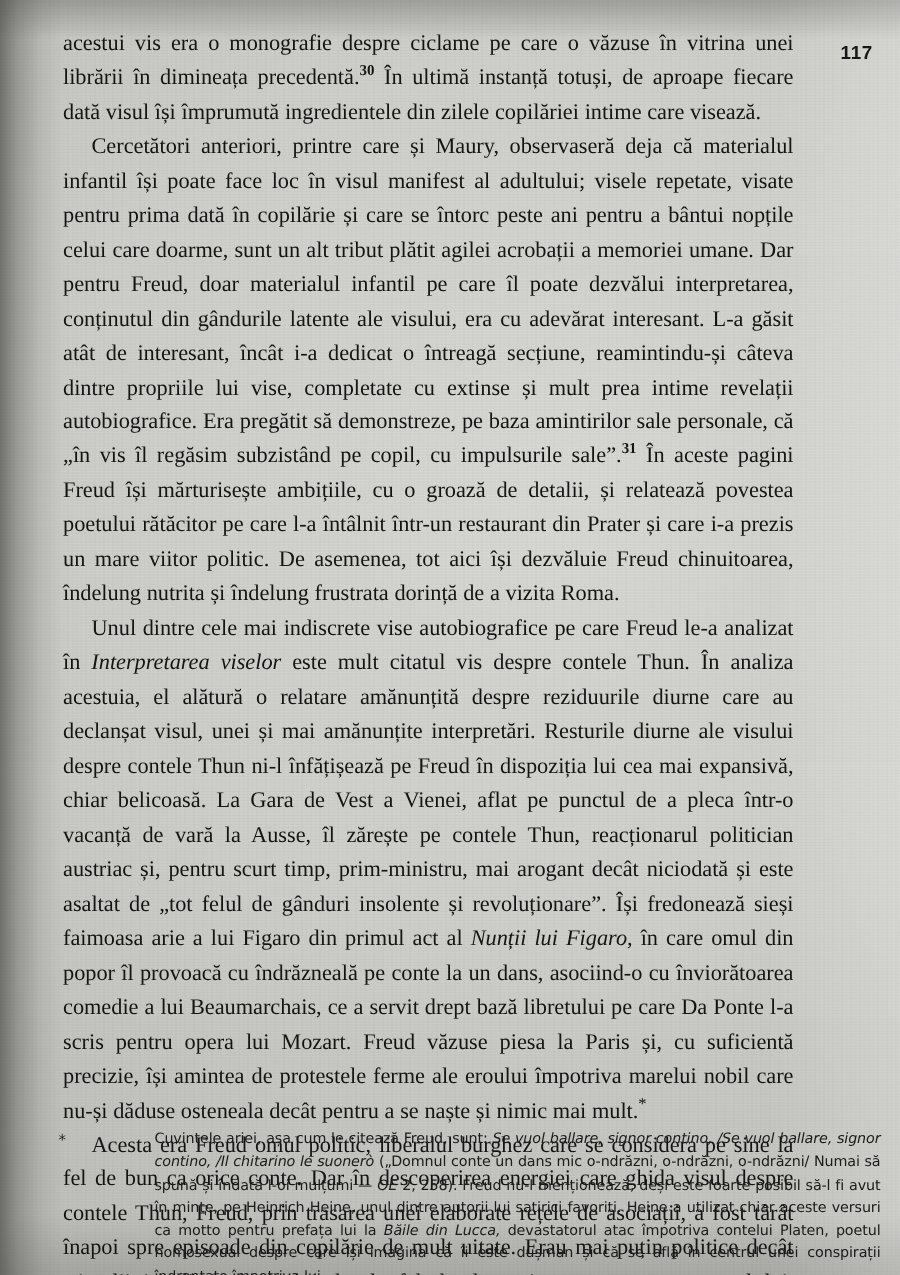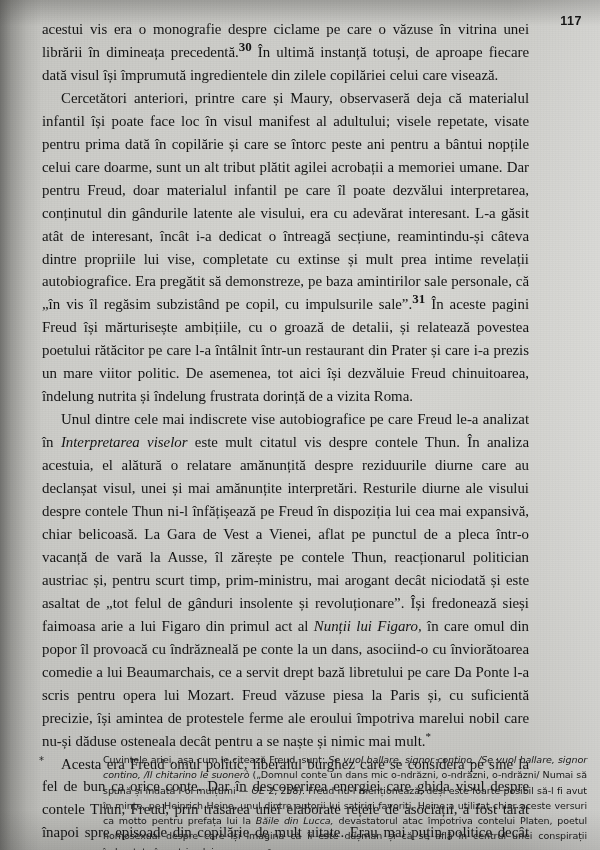--- a/index.html
+++ b/index.html
@@ -68,21 +68,21 @@
     mix-blend-mode: multiply;
   }
   #content {
     position: absolute;
     inset: 0;
     z-index: 5;
   }
   #folio {
     position: absolute;
     right: 18px;
-    top: 14px;
+    top: 28px;
     font-size: 12.5px;
     font-weight: 700;
     letter-spacing: 0.5px;
     color: #1d1d1d;
     font-family: "Liberation Sans", "DejaVu Sans", sans-serif;
   }
   #body-text {
     position: absolute;
     left: 42px;
     top: 18px;
@@ -94,21 +94,21 @@
     text-justify: inter-word;
     font-size: 14.9px;
     line-height: 22.95px;
     letter-spacing: -0.02px;
     word-spacing: 0.1px;
     color: #1a1a1a;
   }
   .para.indent { text-indent: 19px; }
   .para i { font-style: italic; }
   .sup {
-    font-size: 13px;
+    font-size: 10px;
     vertical-align: super;
     line-height: 0;
     font-weight: 700;
   }
   .fn-mark {
     font-size: 11px;
     vertical-align: super;
     line-height: 0;
   }
   #footnote {
@@ -153,21 +153,21 @@
   <div id="gutter-shadow"></div>
   <div id="top-shadow"></div>
   <div id="bottom-shadow"></div>
   <div id="right-light"></div>
 
   <div id="content">
 
     <div id="folio">117</div>
 
     <div id="body-text">
-      <p class="para"><span>acestui vis era o monografie despre ciclame pe care o văzuse în vitrina unei librării în dimineața precedentă.</span><sup class="sup">30</sup><span> În ultimă instanță totuși, de aproape fiecare dată visul își împrumută ingredientele din zilele copilăriei celui care visează.</span></p>
+      <p class="para"><span>acestui vis era o monografie despre ciclame pe care o văzuse în vitrina unei librării în dimineața precedentă.</span><sup class="sup">30</sup><span> În ultimă instanță totuși, de aproape fiecare dată visul își împrumută ingredientele din zilele copilăriei intime care visează.</span></p>
       <p class="para indent"><span>Cercetători anteriori, printre care și Maury, observaseră deja că materialul infantil își poate face loc în visul manifest al adultului; visele repetate, visate pentru prima dată în copilărie și care se întorc peste ani pentru a bântui nopțile celui care doarme, sunt un alt tribut plătit agilei acrobații a memoriei umane. Dar pentru Freud, doar materialul infantil pe care îl poate dezvălui interpretarea, conținutul din gândurile latente ale visului, era cu adevărat interesant. L-a găsit atât de interesant, încât i-a dedicat o întreagă secțiune, reamintindu-și câteva dintre propriile lui vise, completate cu extinse și mult prea intime revelații autobiografice. Era pregătit să demonstreze, pe baza amintirilor sale personale, că „în vis îl regăsim subzistând pe copil, cu impulsurile sale”.</span><sup class="sup">31</sup><span> În aceste pagini Freud își mărturisește ambițiile, cu o groază de detalii, și relatează povestea poetului rătăcitor pe care l-a întâlnit într-un restaurant din Prater și care i-a prezis un mare viitor politic. De asemenea, tot aici își dezvăluie Freud chinuitoarea, îndelung nutrita și îndelung frustrata dorință de a vizita Roma.</span></p>
       <p class="para indent"><span>Unul dintre cele mai indiscrete vise autobiografice pe care Freud le-a analizat în </span><i>Interpretarea viselor</i><span> este mult citatul vis despre contele Thun. În analiza acestuia, el alătură o relatare amănunțită despre reziduurile diurne care au declanșat visul, unei și mai amănunțite interpretări. Resturile diurne ale visului despre contele Thun ni-l înfățișează pe Freud în dispoziția lui cea mai expansivă, chiar belicoasă. La Gara de Vest a Vienei, aflat pe punctul de a pleca într-o vacanță de vară la Ausse, îl zărește pe contele Thun, reacționarul politician austriac și, pentru scurt timp, prim-ministru, mai arogant decât niciodată și este asaltat de „tot felul de gânduri insolente și revoluționare”. Își fredonează sieși faimoasa arie a lui Figaro din primul act al </span><i>Nunții lui Figaro,</i><span> în care omul din popor îl provoacă cu îndrăzneală pe conte la un dans, asociind-o cu înviorătoarea comedie a lui Beaumarchais, ce a servit drept bază libretului pe care Da Ponte l-a scris pentru opera lui Mozart. Freud văzuse piesa la Paris și, cu suficientă precizie, își amintea de protestele ferme ale eroului împotriva marelui nobil care nu-și dăduse osteneala decât pentru a se naște și nimic mai mult.</span><sup class="fn-mark">*</sup></p>
       <p class="para indent"><span>Acesta era Freud omul politic, liberalul burghez care se considera pe sine la fel de bun ca orice conte. Dar în descoperirea energiei care ghida visul despre contele Thun, Freud, prin trasarea unei elaborate rețele de asociații, a fost târât înapoi spre episoade din copilărie de mult uitate. Erau mai puțin politice decât stimulii imediați ai visului dar la fel de determinante pentru caracterul lui, constituind, într-adevăr, o parte a fundației care susținea atitudinile lui politice pline de respect de sine. Cel mai semnificativ dintre aceste episoade, deja</span></p>
     </div>
 
     <div id="footnote">
       <div id="footnote-marker">*</div>
       <div id="footnote-text"><span>Cuvintele ariei, așa cum le citează Freud, sunt: </span><i>Se vuol ballare, signor contino, /Se vuol ballare, signor contino, /Il chitarino le suonerò</i><span> („Domnul conte un dans mic o-ndrăzni, o-ndrăzni, o-ndrăzni/ Numai să spună și îndată l-oi mulțumi — </span><i>OE</i><span> 2, 258). Freud nu-l menționează, deși este foarte posibil să-l fi avut în minte, pe Heinrich Heine, unul dintre autorii lui satirici favoriți. Heine a utilizat chiar aceste versuri ca motto pentru prefața lui la </span><i>Băile din Lucca,</i><span> devastatorul atac împotriva contelui Platen, poetul homosexual despre care își imagina că îi este dușman și că se află în centrul unei conspirații îndreptate împotriva lui.</span></div>
     </div>
 

